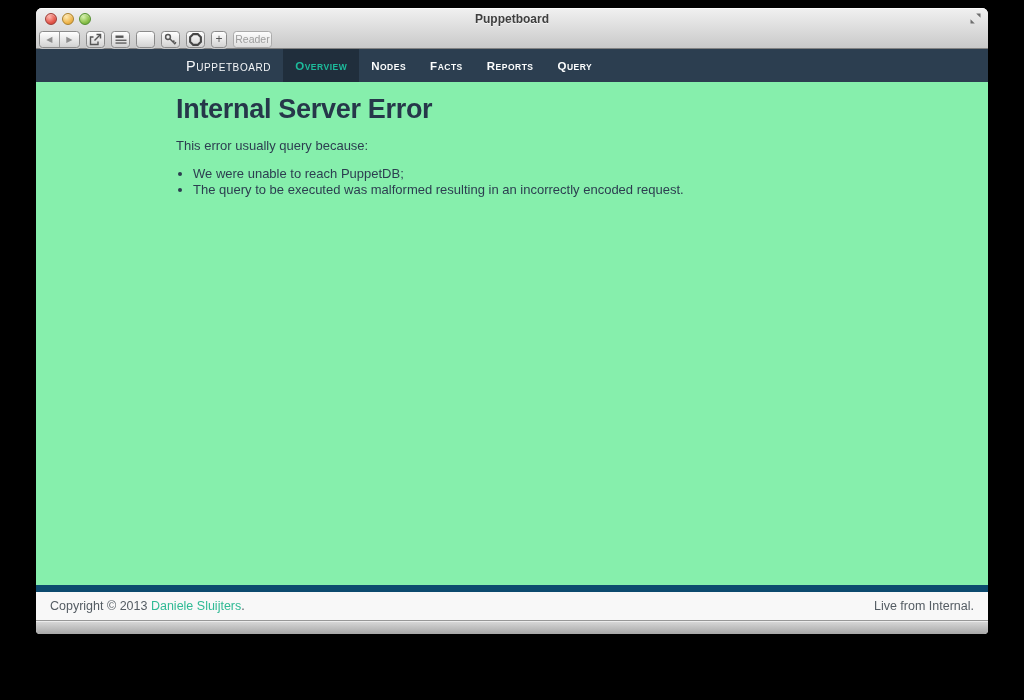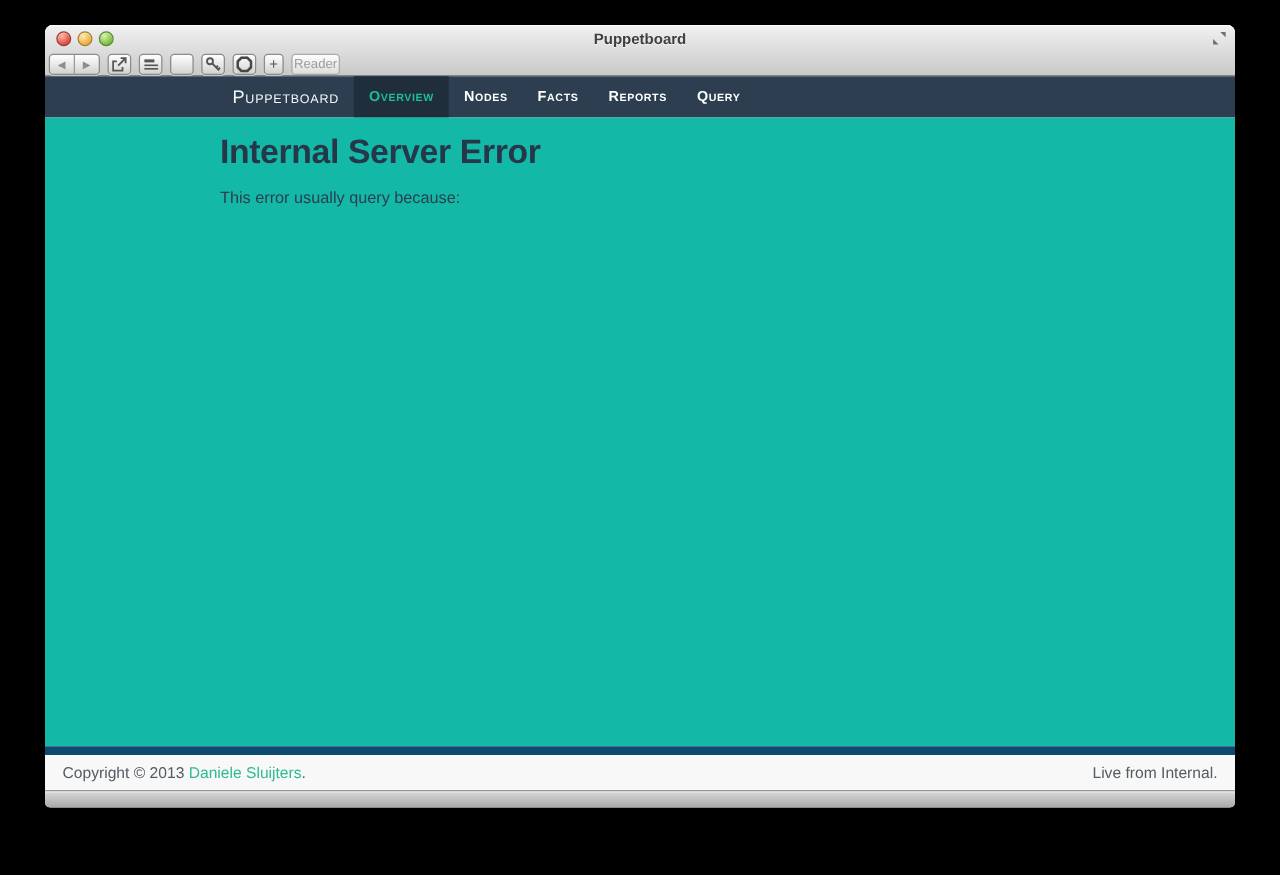--- a/index.html
+++ b/index.html
@@ -5,21 +5,21 @@
   * { box-sizing: border-box; }
   html,body { margin:0; padding:0; }
   body {
     width:1024px; height:700px; background:#000;
     font-family:"Liberation Sans", sans-serif;
     position:relative; overflow:hidden;
   }
 
   
   .window {
-    position:absolute; left:36px; top:20px; width:952px; height:626px;
+    position:absolute; left:36px; top:8px; width:952px; height:626px;
     border-radius:6px 6px 4px 4px;
     background:#fff;
     box-shadow:0 18px 45px rgba(0,0,0,.85), 0 0 0 1px rgba(0,0,0,.75);
     display:flex; flex-direction:column; overflow:hidden;justify-content:flex-end;
   }
 
   
   .chrome {
     background:linear-gradient(#f1f1f1, #c9c9c9);
     border-bottom:1px solid #828282;
@@ -81,21 +81,21 @@
   .brand .sc::first-letter { font-size:14.5px; }
   .sc { display:block; text-transform:uppercase; }
   .nav-item {
     display:flex; align-items:center; padding:0 12px; color:#fdfefe; cursor:default;font-weight:bold;
   }
   .nav-item .sc { font-size:8.5px; letter-spacing:.5px; }
   .nav-item .sc::first-letter { font-size:11.5px; }
   .nav-item.active { background:#202e3c; color:#1dbc9c; }
 
   
-  .content { flex:1 1 auto; background:#14b8a6; padding:12px 40px 0 140px; overflow:hidden; }
+  .content { flex:1 1 auto; background:#86efac; padding:12px 40px 0 140px; overflow:hidden; }
   .content h1 {
     margin:0; font-size:27px; font-weight:bold; color:#26374a; letter-spacing:-.3px;
   }
   .content p { margin:13px 0; font-size:13px; color:#2c3e50; }
   .content ul { margin:13px 0; padding-left:17px; }
   .content li { font-size:13px; color:#2c3e50; line-height:15.5px; }
 
   
   .page-footer {
     flex:0 0 35px; background:#f8f8f8; border-top:7px solid #0c4a6e;
@@ -213,20 +213,24 @@
       <span class="sc">Reports</span>
     </div>
     <div class="nav-item">
       <span class="sc">Query</span>
     </div>
   </div>
 
   <div class="content">
     <h1>Internal Server Error</h1>
     <p>This error usually query because:</p>
+    <ul>
+      <li>We were unable to reach PuppetDB;</li>
+      <li>The query to be executed was malformed resulting in an incorrectly encoded request.</li>
+    </ul>
   </div>
 
   <div class="page-footer">
     <div>
       <span>Copyright © 2013 </span><a href="#">Daniele Sluijters</a><span>.</span>
     </div>
     <div>Live from Internal.</div>
   </div>
 
   <div class="bottombar"></div>

